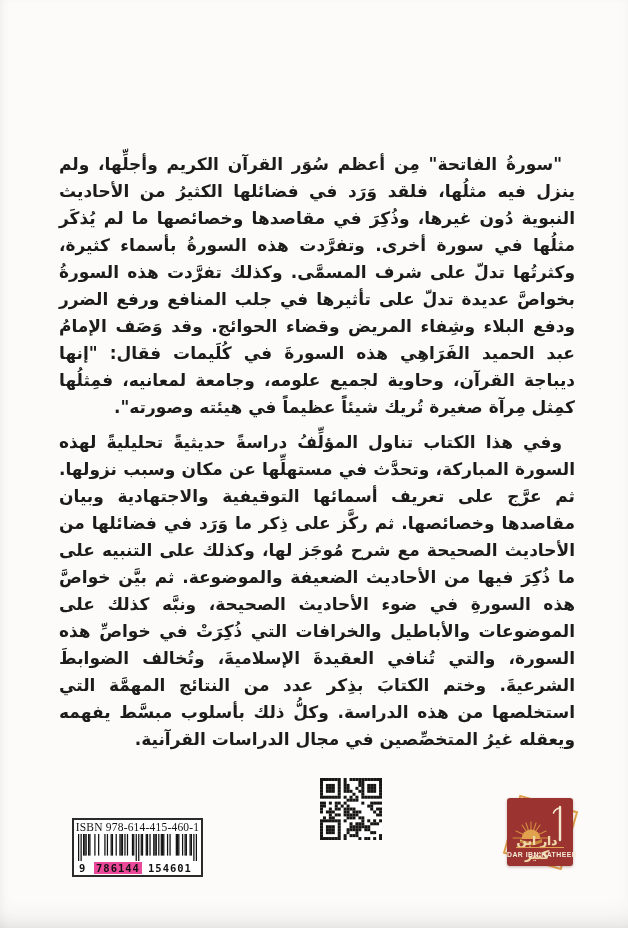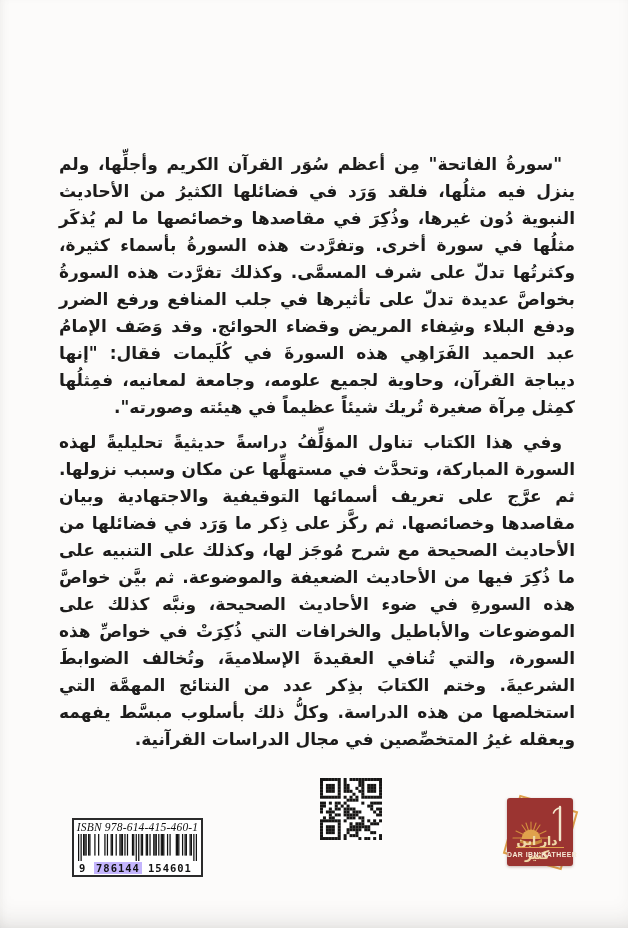--- a/index.html
+++ b/index.html
@@ -24,30 +24,30 @@
   .text-block p{margin:0;text-indent:13px;}
   .text-block p + p{margin-top:8px;}
   
   .barcode-box{
     position:absolute;left:72px;top:818px;width:131px;height:59px;
     background:#fff;border:2px solid #2b2b2b;box-sizing:border-box;
     display:flex;flex-direction:column;align-items:center;
   }
   .isbn-label{
     font-family:"Liberation Serif",serif;font-size:11.5px;color:#111;
-    margin-top:1px;letter-spacing:.2px;white-space:nowrap;font-style:italic;
+    margin-top:1px;letter-spacing:.2px;white-space:nowrap;
   }
   .bars{width:119px;height:27px;margin-top:1px;display:block;}
   .barcode-digits{
     position:absolute;left:5px;right:4px;bottom:1px;height:12px;
     font-family:"DejaVu Sans Mono",monospace;font-size:10.5px;font-weight:bold;color:#111;
   }
   .barcode-digits span{position:absolute;top:0;line-height:12px;}
   .bd-left{left:0;}
-  .bd-g1{left:15px;background:#c4b5fd;padding:0 2px;letter-spacing:1px;}
+  .bd-g1{left:15px;background:#ec4899;padding:0 2px;letter-spacing:1px;}
   .bd-g2{left:67px;background:#fff;padding:0 2px;letter-spacing:1px;text-align:center;}
   
   .qr-wrap{position:absolute;left:320px;top:778px;width:62px;height:62px;background:#fff;}
   .qr-wrap svg{display:block;width:62px;height:62px;}
   .contact{
     position:absolute;left:240px;top:841px;width:222px;
     text-align:center;color:#262524;
     font-family:"Liberation Serif",serif;font-weight:bold;
     font-size:13.5px;line-height:18.5px;letter-spacing:.2px;
   }

